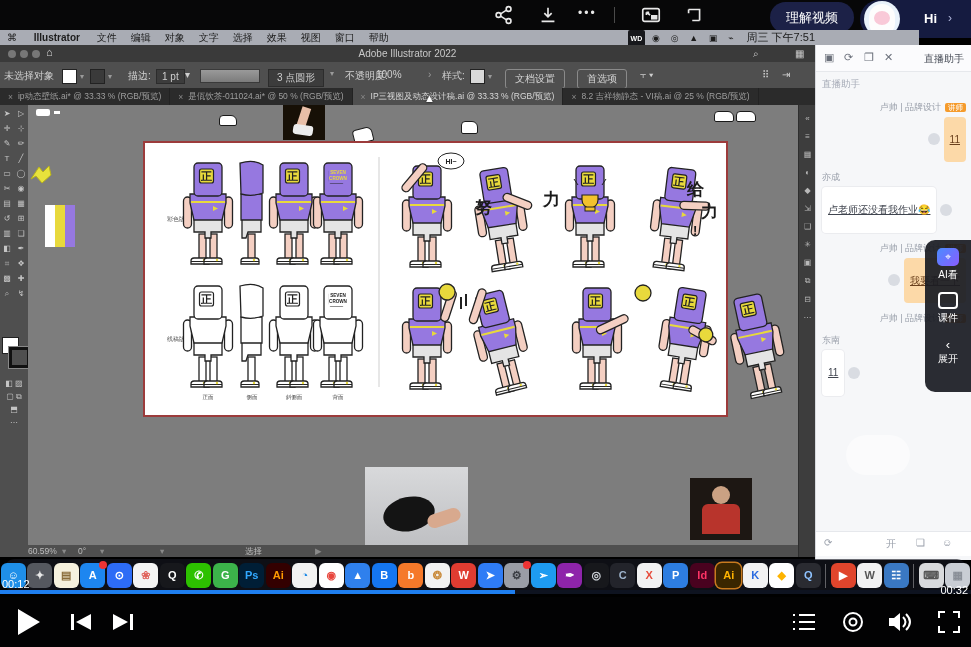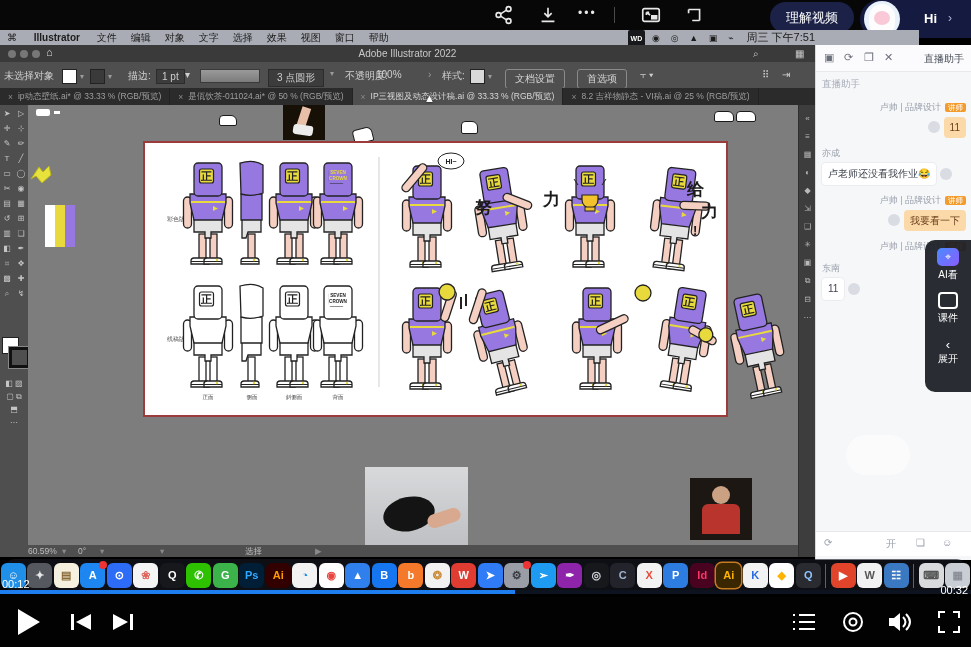--- a/index.html
+++ b/index.html
@@ -106,21 +106,21 @@
   #manage{position:absolute;right:8px;top:7px;font-size:10px;color:#454a55;}
   #chat-body{position:absolute;left:0;top:26px;width:156px;height:458px;padding:6px 6px 0 6px;box-sizing:border-box;}
   #assistant{color:#a7acb8;font-size:9.5px;line-height:1.55;}
   .msg{margin-top:9px;}
   .msg-name{font-size:9px;color:#9aa0ab;margin-bottom:3px;}
   .msg.right .msg-name{text-align:right;}
   .badge{background:#f59b2c;color:#fff;font-size:7.5px;border-radius:2px;padding:0 3px;margin-left:4px;}
   .msg-row{display:flex;align-items:center;}
   .msg.right .msg-row{justify-content:flex-end;}
   .likedot{width:12px;height:12px;border-radius:50%;background:#d9dce2;flex:0 0 12px;margin:0 4px;}
-  .bubble{max-width:118px;border-radius:4px;padding:4px 6px;font-size:10px;line-height:1.35;}
+  .bubble{max-width:118px;border-radius:4px;padding:16px 6px;font-size:10px;line-height:1.35;text-decoration:underline;}
   .bubble.orange{background:#fcd9a8;color:#6b４11d;color:#6b411d;}
   .bubble.white{background:#fff;color:#40454f;box-shadow:0 0 0 1px #ebecef;}
   #chat-wm{position:absolute;left:30px;top:390px;width:64px;height:40px;border-radius:20px;
            background:rgba(255,255,255,.5);}
   #chat-input{position:absolute;left:0;bottom:4px;width:156px;height:24px;background:#fff;border-top:1px solid #e6e8ec;}
   #chat-input .ci{position:absolute;top:5px;color:#9aa0ab;font-size:10px;}
 
   
   #rail{left:925px;top:240px;width:46px;height:152px;background:rgba(26,28,36,.93);border-radius:10px 0 0 10px;
         color:#fff;text-align:center;}

